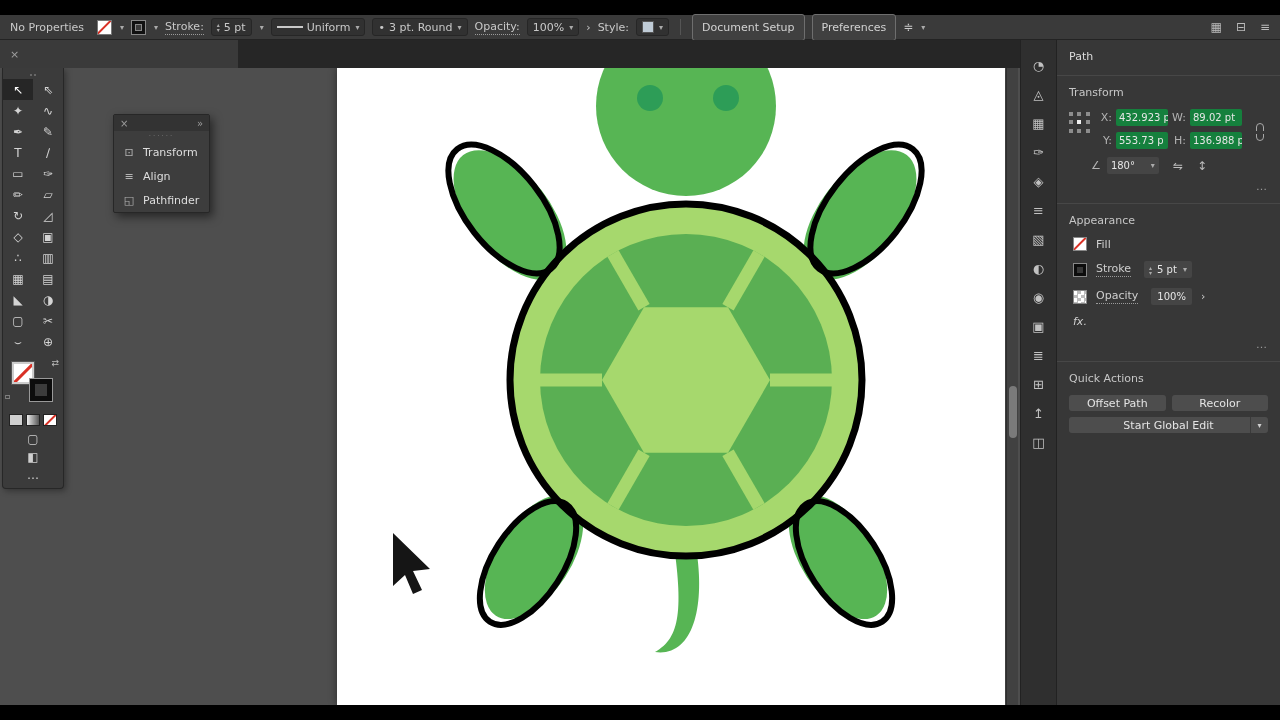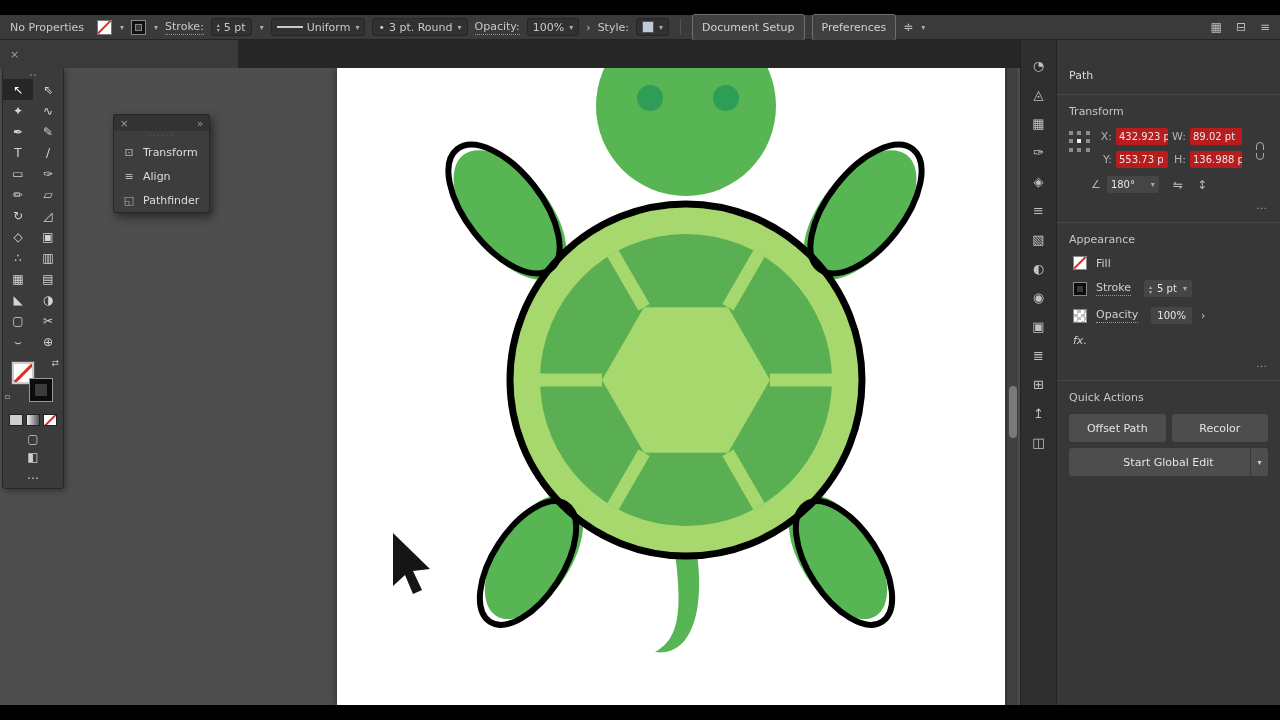--- a/index.html
+++ b/index.html
@@ -78,52 +78,52 @@
   .dock{position:absolute;top:40px;left:1020px;width:36px;height:665px;background:#2f2f2f;border-left:1px solid #222;
     display:flex;flex-direction:column;align-items:center;padding-top:16px;gap:11px;}
   .dock-icon{width:22px;height:18px;display:flex;align-items:center;justify-content:center;color:#c2c2c2;font-size:13px;}
 
   
   .props{position:absolute;top:40px;left:1056px;width:224px;height:665px;background:#373737;border-left:1px solid #222;font-size:11px;}
   .props-tabs{height:26px;background:#2b2b2b;display:flex;align-items:flex-end;}
   .ptab{padding:6px 12px 6px;color:#979797;}
   .ptab.active{background:#373737;color:#e2e2e2;}
   .props-body{padding:10px 12px 0;}
-  .sel-type{color:#dcdcdc;margin:19px 0 12px;}
+  .sel-type{color:#dcdcdc;margin:0 0 12px;}
   .divider{height:1px;background:#474747;margin:10px -12px;}
   .sec-h{color:#c6c6c6;margin:2px 0 10px;}
   .t-wrap{display:flex;gap:7px;}
   .ref-locator{width:22px;height:22px;display:grid;grid-template-columns:repeat(3,1fr);gap:3px;margin-top:3px;}
   .ref-locator i{width:4px;height:4px;background:#8d8d8d;}
   .ref-locator i.sel{background:#f0f0f0;}
   .t-rows{flex:1;}
   .t-row{display:flex;align-items:center;gap:4px;margin-bottom:6px;}
   .t-label{color:#b3b3b3;width:14px;text-align:right;}
-  .t-box{width:52px;height:17px;background:#b91c1c;border-radius:2px;font-size:10px;color:#e6e6e6;
+  .t-box{width:52px;height:17px;background:#15803d;border-radius:2px;font-size:10px;color:#e6e6e6;
     display:flex;align-items:center;padding:0 3px;white-space:nowrap;overflow:hidden;}
   .link-col{width:16px;display:flex;align-items:center;justify-content:center;}
   .linkicon{width:8px;height:18px;border:1px solid #a8a8a8;border-radius:4px;position:relative;}
   .linkicon::after{content:"";position:absolute;left:-1px;right:-1px;top:7px;height:3px;background:#373737;}
   .angle-row{display:flex;align-items:center;gap:6px;margin:2px 0 0 22px;}
   .angle-glyph{color:#b3b3b3;}
   .a-box{width:52px;height:17px;background:#454545;border-radius:2px;font-size:10px;color:#e6e6e6;
     display:flex;align-items:center;justify-content:space-between;padding:0 4px;}
   .flipg{color:#bdbdbd;font-size:12px;margin-left:8px;}
   .more-row{text-align:right;color:#9a9a9a;margin-top:6px;letter-spacing:1px;}
   .ap-row{display:flex;align-items:center;gap:9px;margin:10px 4px;}
   .ap-swatch{width:14px;height:14px;border:1px solid #888;background:#fff;position:relative;overflow:hidden;flex:none;}
   .ap-swatch.none::after{content:"";position:absolute;left:-30%;right:-30%;top:44%;height:2px;background:#d93025;transform:rotate(-45deg);}
   .ap-swatch.strokebox{background:#373737;box-shadow:inset 0 0 0 3px #0c0c0c;}
   .ap-swatch.checker{background:repeating-conic-gradient(#bdbdbd 0% 25%, #fff 0% 50%) 0 0/7px 7px;}
   .ap-label{color:#cfcfcf;}
   .ap-stepbox{display:flex;align-items:center;gap:5px;background:#454545;border-radius:2px;height:17px;padding:0 5px;font-size:10px;color:#e6e6e6;margin-left:4px;}
   .ap-valbox{background:#454545;border-radius:2px;height:17px;padding:0 6px;font-size:10px;color:#e6e6e6;display:flex;align-items:center;gap:5px;margin-left:4px;}
   .fx{color:#cfcfcf;font-style:italic;}
   .qa-list{display:flex;flex-wrap:wrap;gap:6px;margin-top:8px;}
-  .qa-btn{position:relative;width:100%;height:28px;background:#4d4d4d;border-radius:3px;color:#e4e4e4;
+  .qa-btn{position:relative;width:100%;height:16px;background:#4d4d4d;border-radius:3px;color:#e4e4e4;
     display:flex;align-items:center;justify-content:center;font-size:11px;}
   .qa-btn.half{width:calc(50% - 3px);}
   .qa-btn .qa-chev{position:absolute;right:0;top:0;bottom:0;width:18px;border-left:1px solid #3a3a3a;
     display:flex;align-items:center;justify-content:center;font-size:8px;color:#cfcfcf;}
 </style>
 </head>
 <body>
 
 <div class="stage">
 

